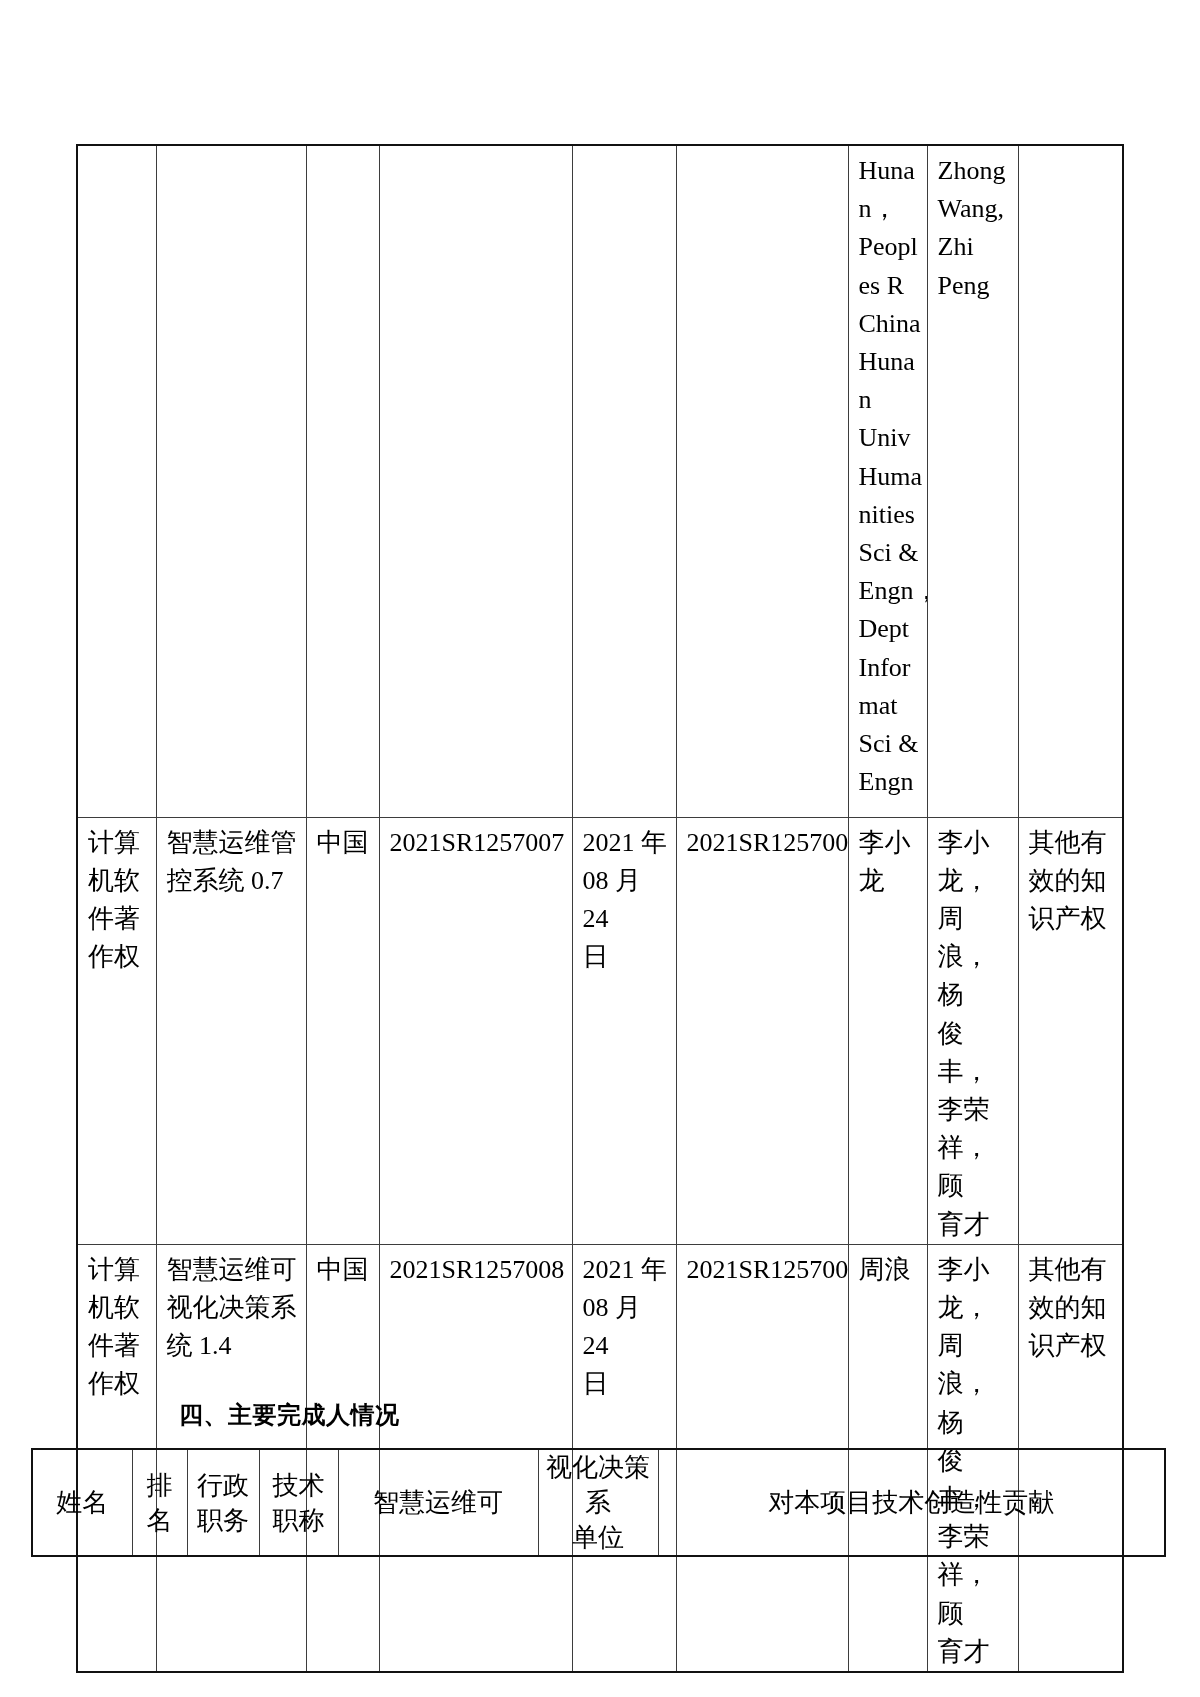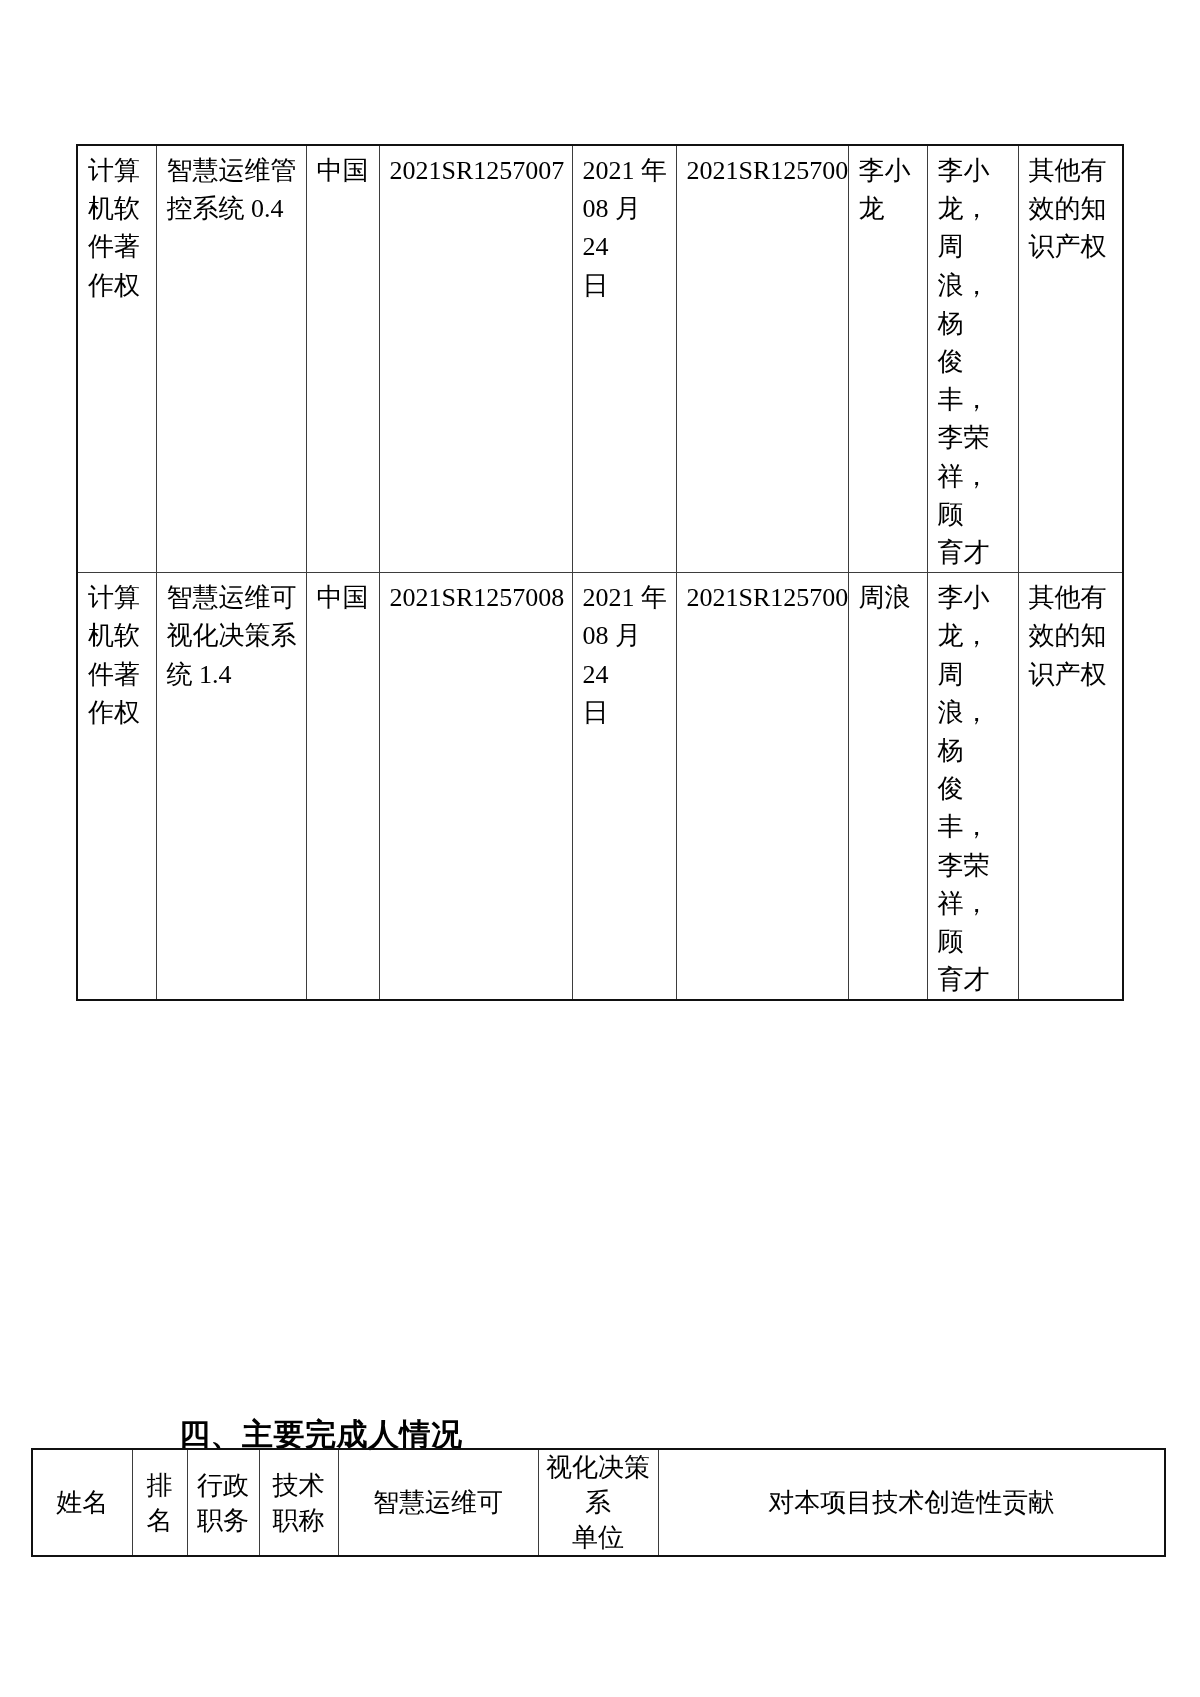--- a/index.html
+++ b/index.html
@@ -39,25 +39,24 @@
   }
   .ip-row-cont   { height: 672px; }
   .ip-row-data-1 { height: 275px; }
   .ip-row-data-2 { height: 278px; }
 
   
   .section-heading {
     position: absolute;
     left: 179px;
     top: 1396px;
-    font-size: 31px;
+    font-size: 24px;
     font-weight: bold;
     line-height: 38px;
     letter-spacing: 0.5px;
-    margin-top: 20px;
   }
 
   
   .completers-table {
     left: 31px;
     top: 1448px;
     width: 1134px;
     border: 2px solid #111111;
     padding-left: 20px;
   }
@@ -84,27 +83,57 @@
       <col style="width:150px">
       <col style="width:73px">
       <col style="width:193px">
       <col style="width:104px">
       <col style="width:172px">
       <col style="width:79px">
       <col style="width:91px">
       <col style="width:105px">
     </colgroup>
     <tbody>
+        <tr class="ip-row-cont">
+      <td></td>
+      <td></td>
+      <td></td>
+      <td></td>
+      <td></td>
+      <td></td>
+      <td>Huna
+n，
+Peopl
+es R
+China
+Huna
+n
+Univ
+Huma
+nities
+Sci &amp;
+Engn，
+Dept
+Infor
+mat
+Sci &amp;
+Engn</td>
+      <td>Zhong
+Wang,
+Zhi
+Peng</td>
+      <td></td>
+    </tr>
     <tr class="ip-row-data-1">
       <td>计算
 机软
 件著
 作权</td>
       <td>智慧运维管
-控系统 0.4</td>
+控系统 0.7</td>
       <td>中国</td>
       <td>2021SR1257007</td>
       <td>2021 年
 08 月 24
 日</td>
       <td>2021SR1257007</td>
       <td>李小
 龙</td>
       <td>李小
 龙，周

